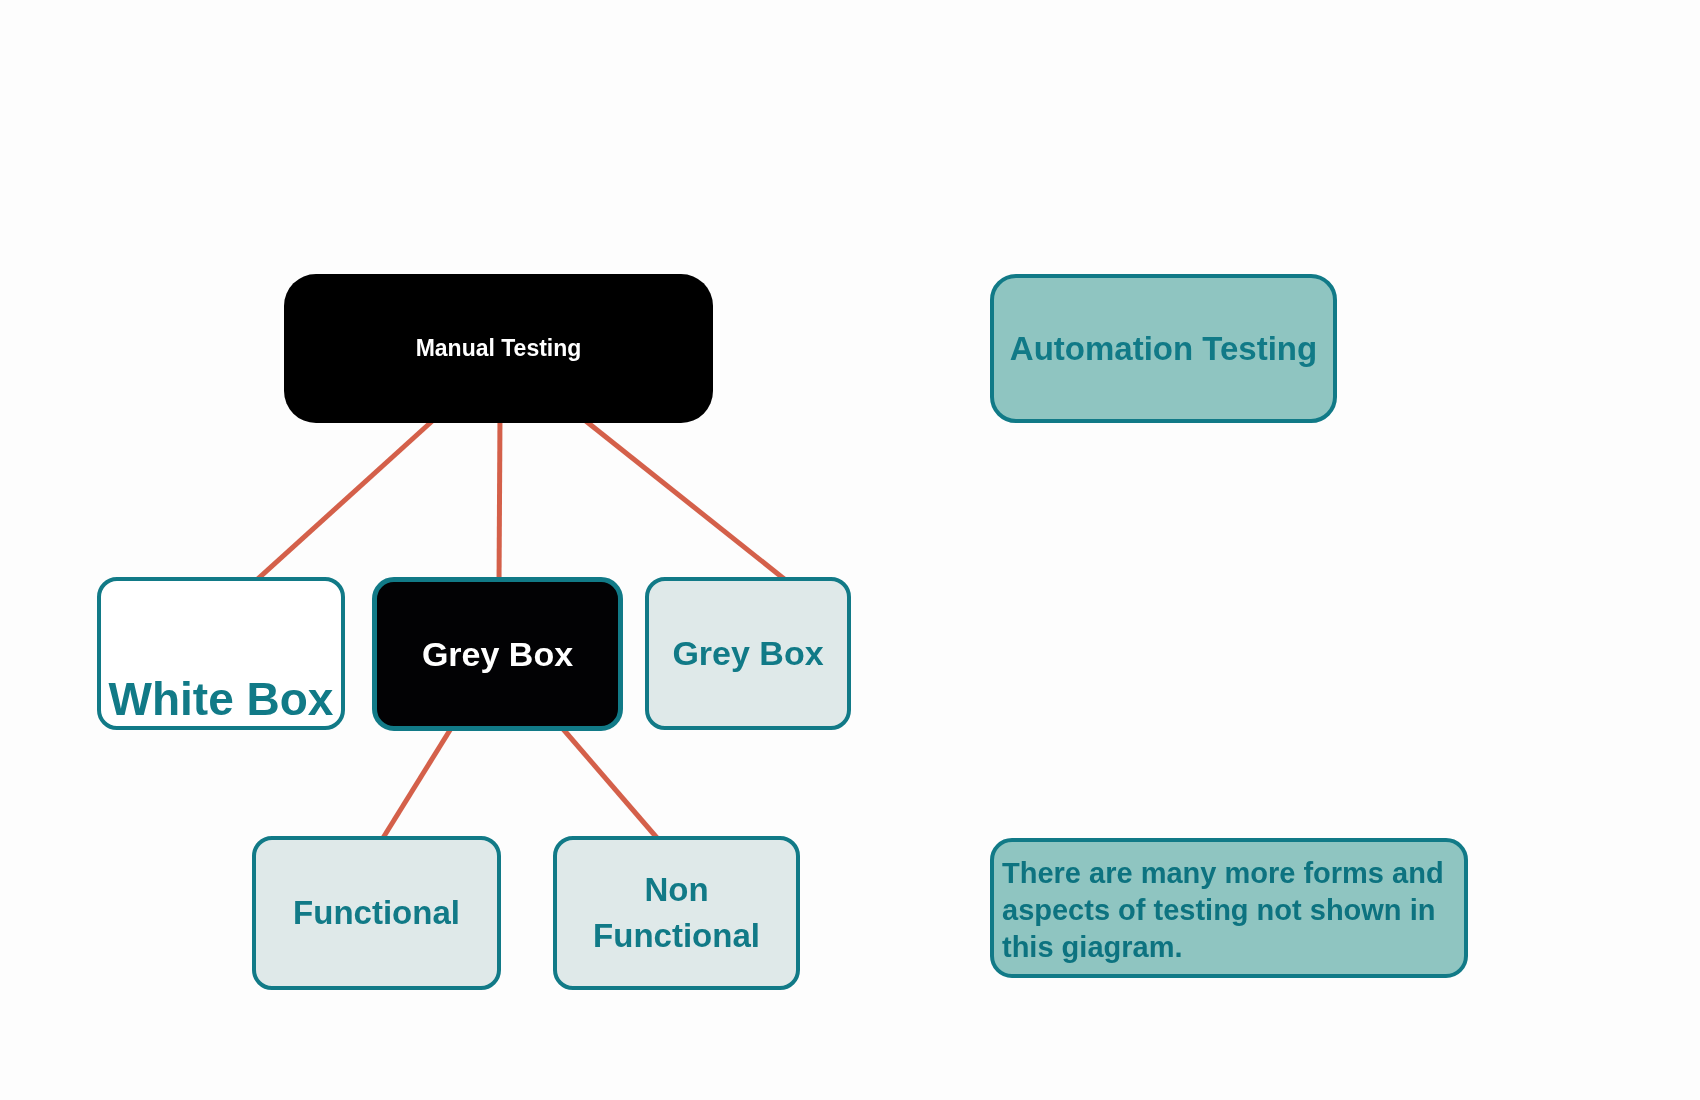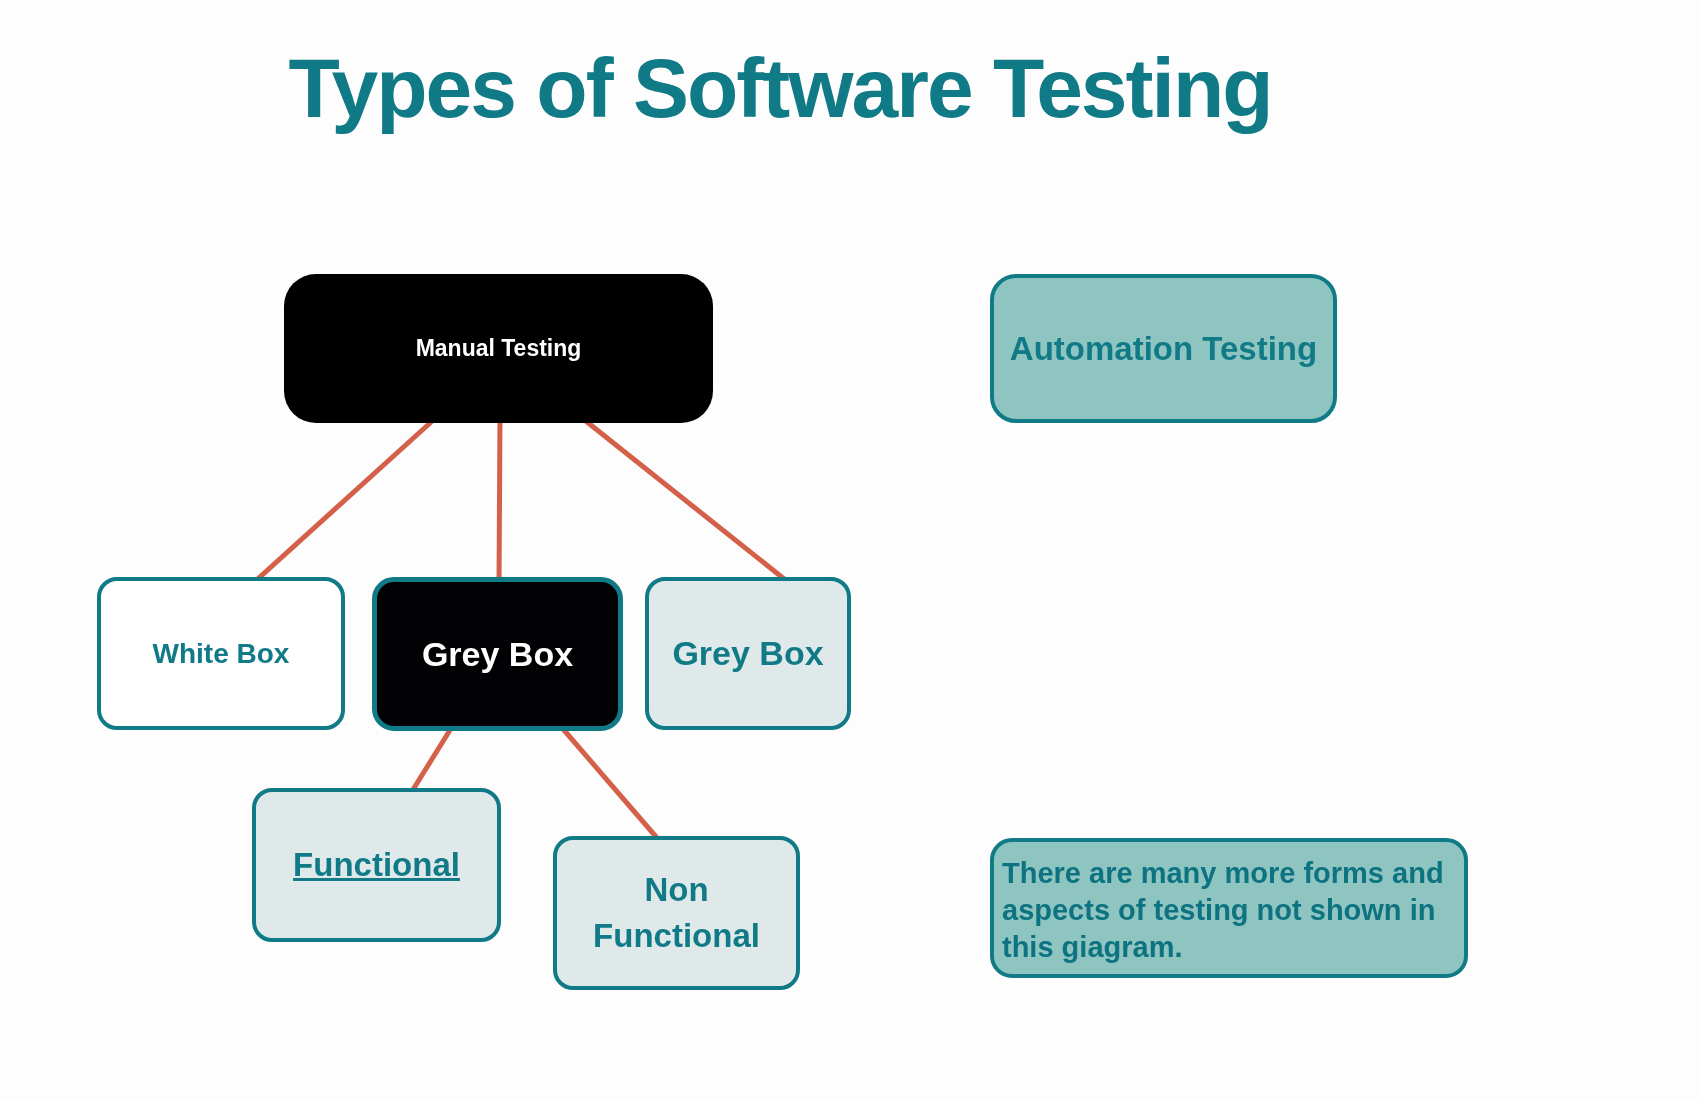--- a/index.html
+++ b/index.html
@@ -59,46 +59,46 @@
     border-radius: 26px;
     color: #117a87;
     font-size: 33px;
   }
   #node-white-box {
     left: 97px; top: 577px; width: 248px; height: 153px;
     background: #ffffff;
     border: 4px solid #117a87;
     border-radius: 20px;
     color: #117a87;
-    font-size: 28px;
+    font-size: 46px;
+    align-items: flex-end;
   }
   #node-black-box {
     left: 372px; top: 577px; width: 251px; height: 154px;
     background: #020204;
     border: 5px solid #117a87;
     border-radius: 22px;
     color: #ffffff;
     font-size: 34px;
   }
   #node-grey-box {
     left: 645px; top: 577px; width: 206px; height: 153px;
     background: #dfe9e9;
     border: 4px solid #117a87;
     border-radius: 20px;
     color: #117a87;
     font-size: 34px;
   }
   #node-functional {
-    left: 252px; top: 788px; width: 249px; height: 154px;
+    left: 252px; top: 836px; width: 249px; height: 154px;
     background: #dfe9e9;
     border: 4px solid #117a87;
     border-radius: 20px;
     color: #117a87;
     font-size: 33px;
-    text-decoration: underline;
   }
   #node-non-functional {
     left: 553px; top: 836px; width: 247px; height: 154px;
     background: #dfe9e9;
     border: 4px solid #117a87;
     border-radius: 20px;
     color: #117a87;
     font-size: 33px;
     padding: 0 18px;
     line-height: 1.4;
@@ -117,21 +117,20 @@
     line-height: 37px;
     padding: 13px 8px 0 8px;
     text-align: left;
   }
 </style>
 </head>
 <body>
 
 <div id="stage">
 
-  <div id="title">Types of Software Testing</div>
 
   <svg id="edges" width="1700" height="1100">
       <line x1="440" y1="414" x2="250" y2="586" stroke="#d4604a" stroke-width="5"></line>
       <line x1="500" y1="414" x2="499" y2="586" stroke="#d4604a" stroke-width="5"></line>
       <line x1="577" y1="414" x2="793" y2="586" stroke="#d4604a" stroke-width="5"></line>
       <line x1="455" y1="722" x2="378" y2="846" stroke="#d4604a" stroke-width="5"></line>
       <line x1="557" y1="722" x2="664" y2="846" stroke="#d4604a" stroke-width="5"></line>
     </svg>
 
   <div class="node" id="node-manual">

